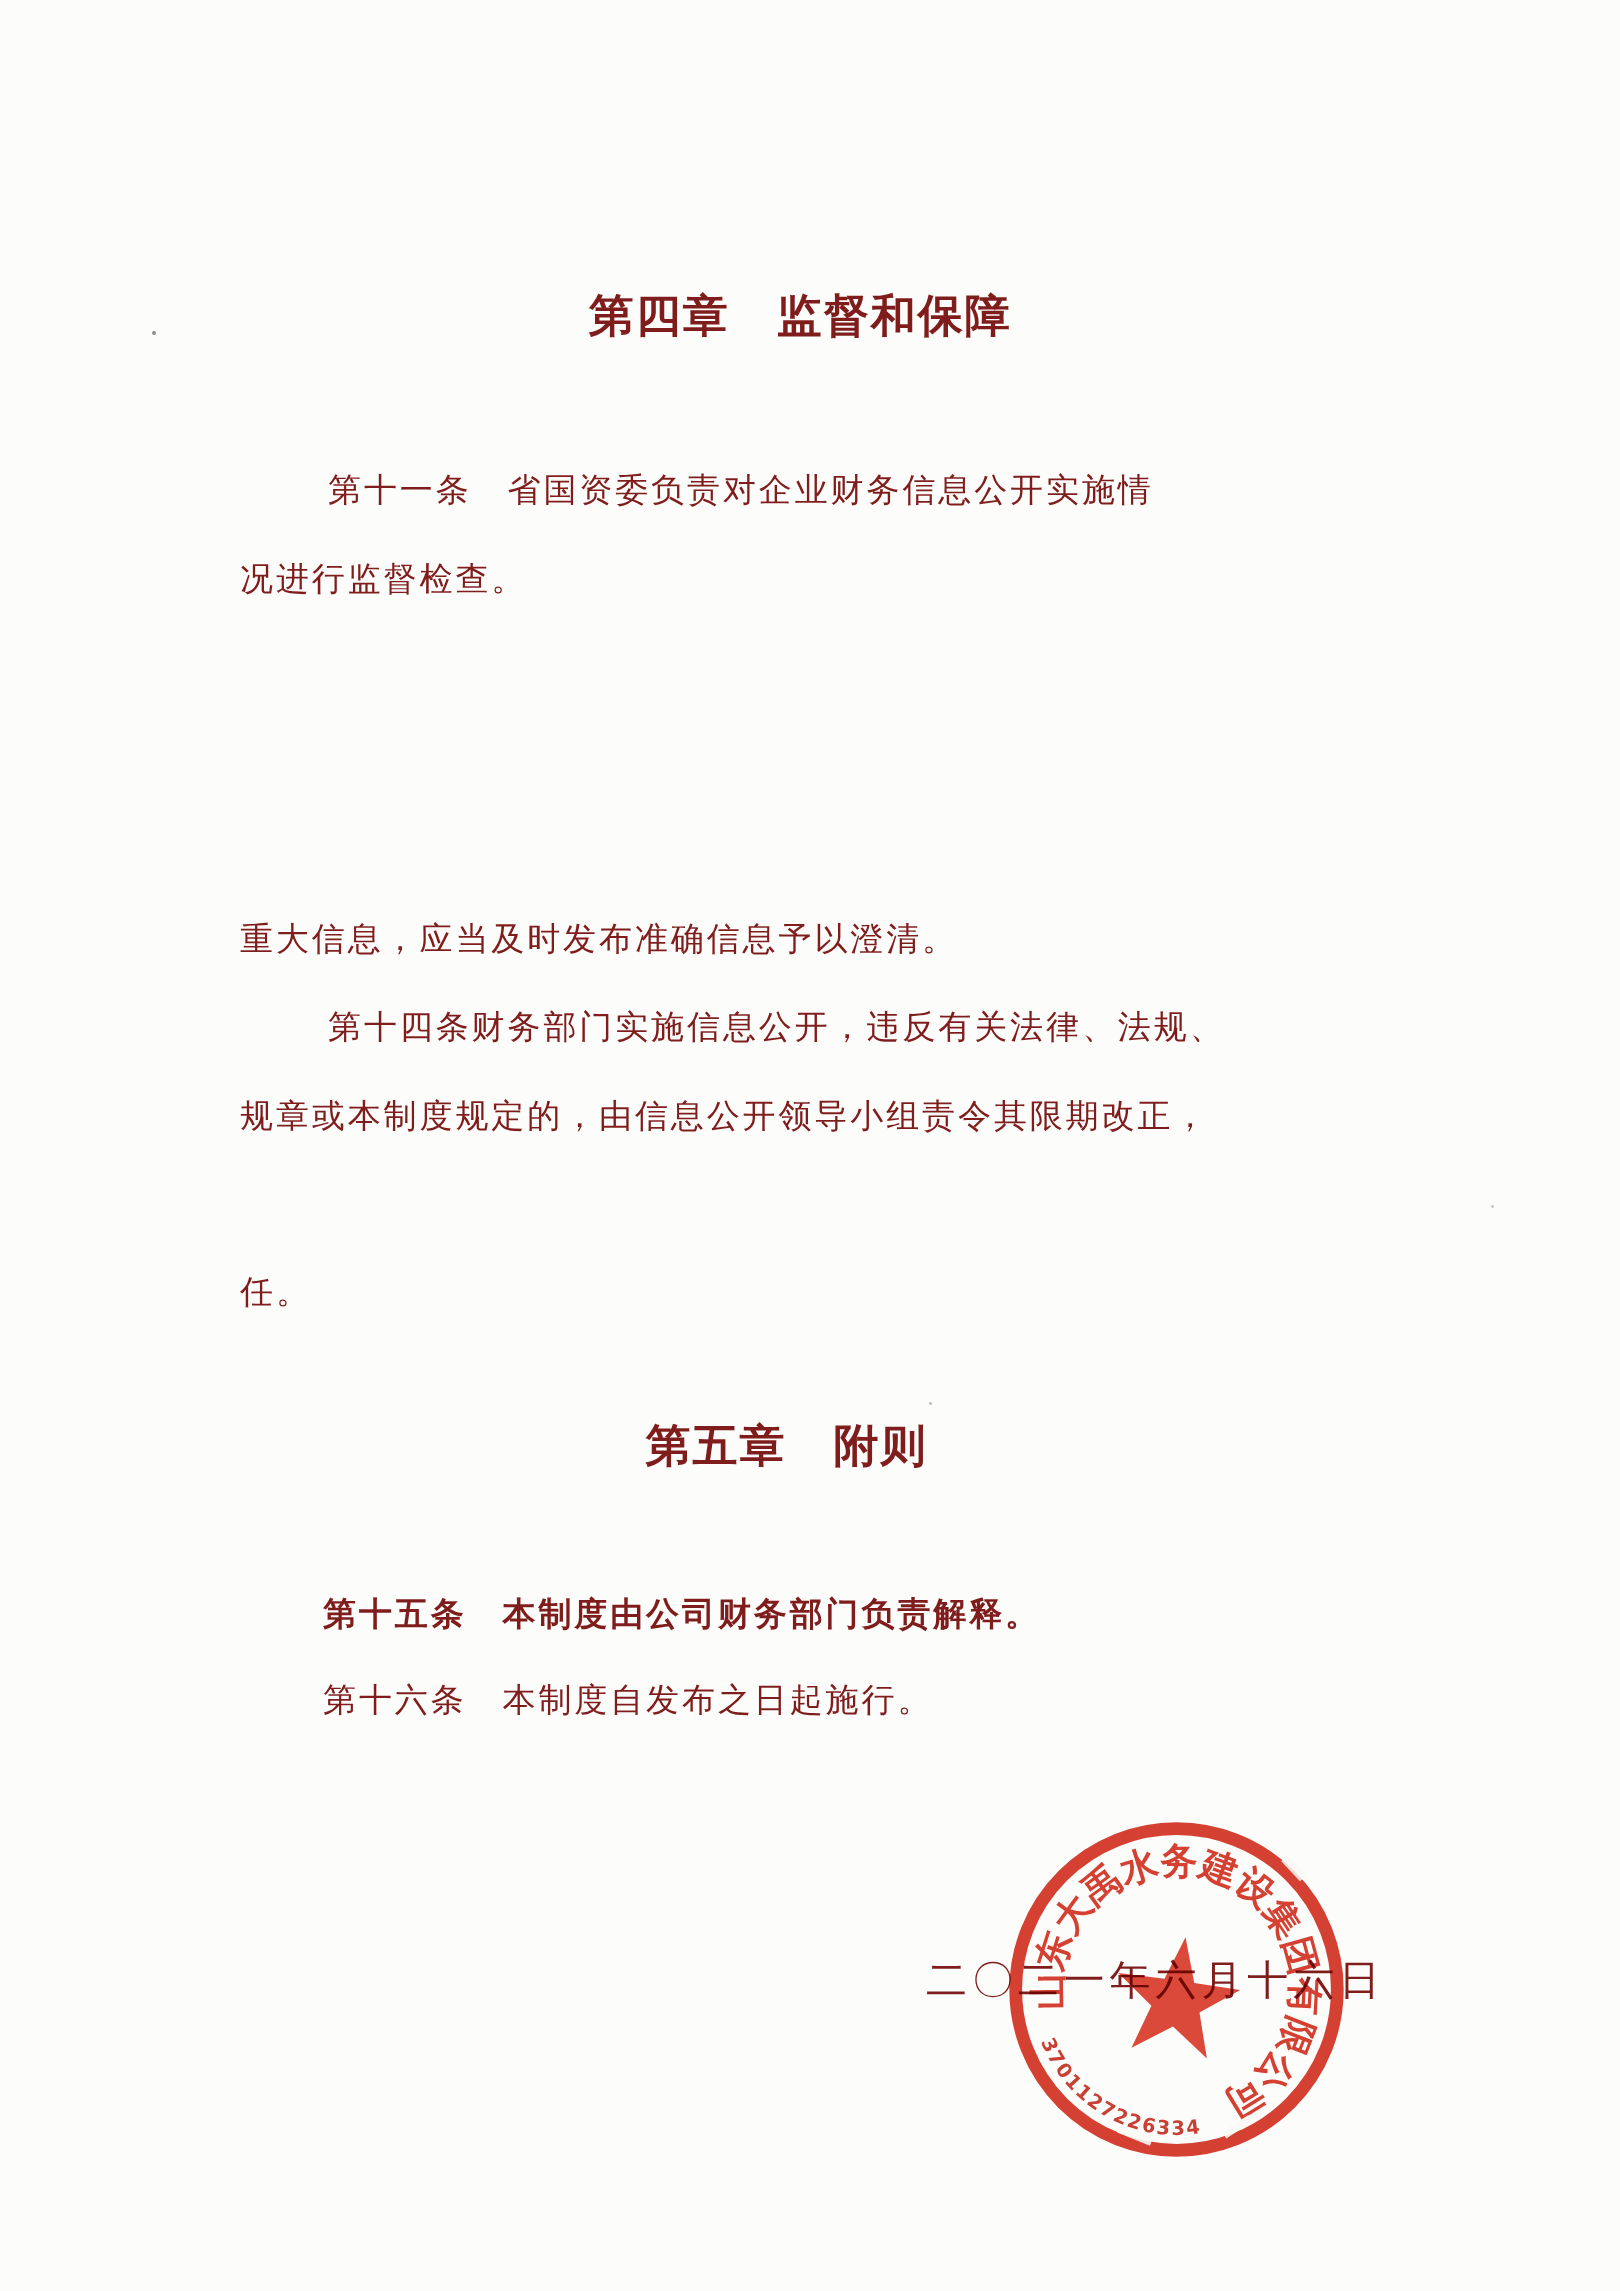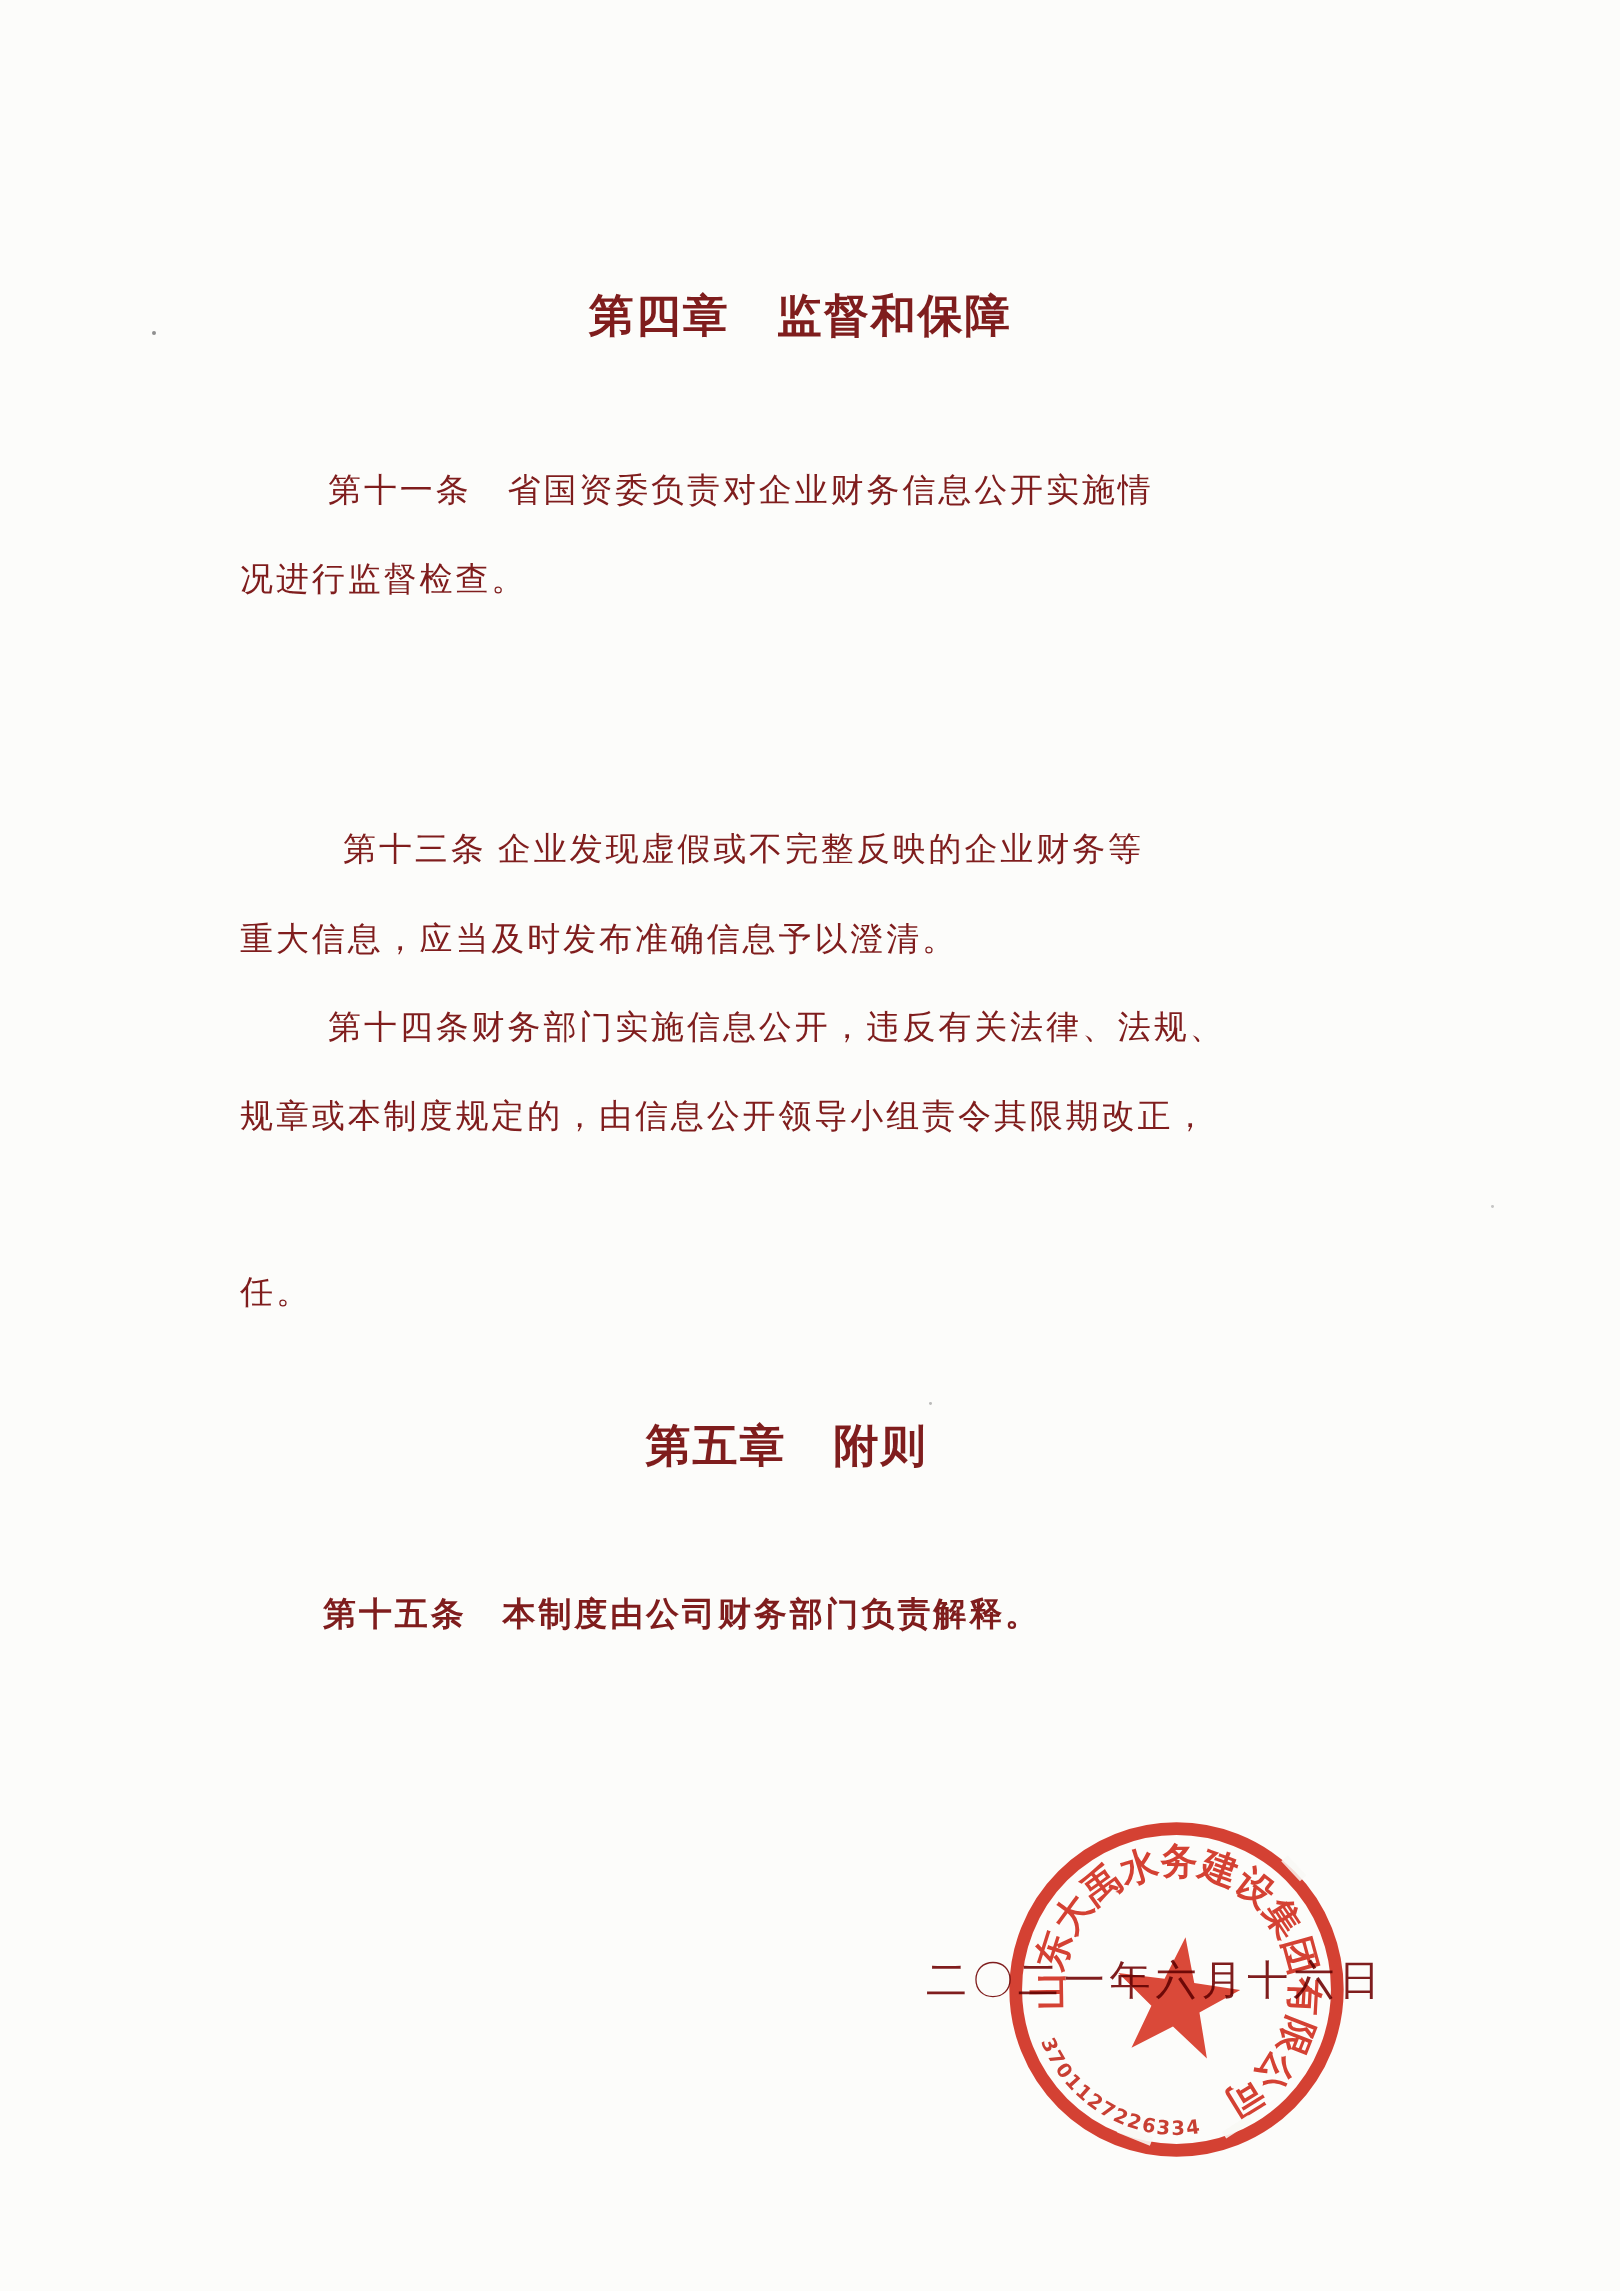--- a/index.html
+++ b/index.html
@@ -44,29 +44,29 @@
 </style>
 </head>
 <body>
 
 <div class="page">
 
   <div class="heading" style="top:272px;transform:translateX(-9.8px);">第四章　监督和保障</div>
 
   <div class="bodyline" style="left:328px;top:446px;">第十一条　省国资委负责对企业财务信息公开实施情</div>
   <div class="bodyline" style="left:240px;top:535px;">况进行监督检查。</div>
-  <div class="bodyline" style="left:343px;top:805px;">第十三条 企业发现虚假或不完整反映的企业财务等</div>
   <div class="bodyline" style="left:240px;top:895px;">重大信息，应当及时发布准确信息予以澄清。</div>
   <div class="bodyline" style="left:328px;top:983px;">第十四条财务部门实施信息公开，违反有关法律、法规、</div>
   <div class="bodyline" style="left:240px;top:1072px;">规章或本制度规定的，由信息公开领导小组责令其限期改正，</div>
   <div class="bodyline" style="left:240px;top:1248px;">任。</div>
 
   <div class="heading" style="top:1402px;transform:translateX(-23.5px);">第五章　附则</div>
 
   <div class="bodyline" style="left:323px;top:1570px;font-weight:bold;">第十五条　本制度由公司财务部门负责解释。</div>
+  <div class="bodyline" style="left:323px;top:1656px;">第十六条　本制度自发布之日起施行。</div>
 
   <div class="dateline">二〇二一年六月十六日</div>
 
   <svg class="seal" viewBox="0 0 360 360" aria-hidden="true">
     <defs>
       <path id="arcName" d="M 63.8,200.5 A 118,118 0 1 1 220,291" fill="none"></path>
       <path id="arcNum" d="M 41,231 A 148,148 0 0 0 206,326" fill="none"></path>
     </defs>
 
     <circle cx="180" cy="180" r="164" fill="none" stroke="#d63a2b" stroke-width="13"></circle>

